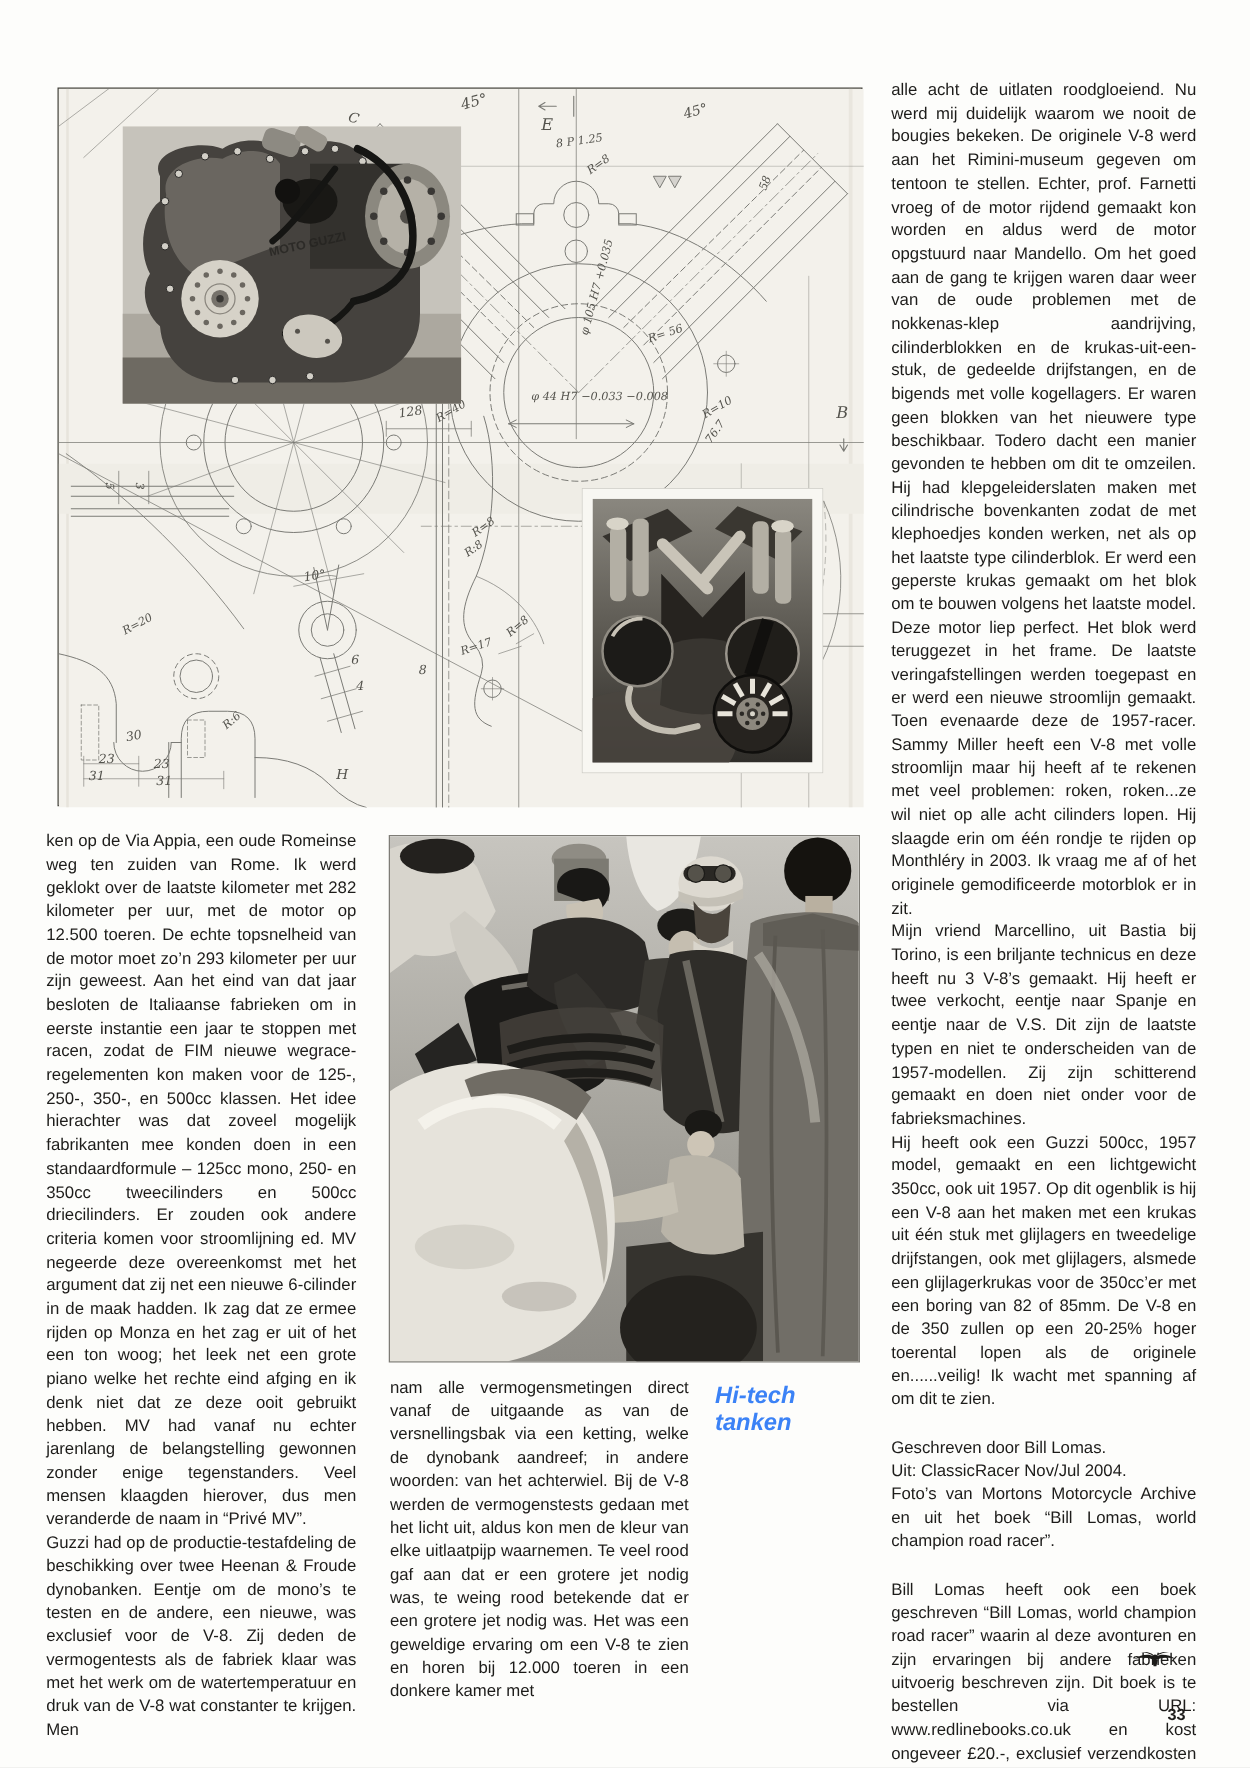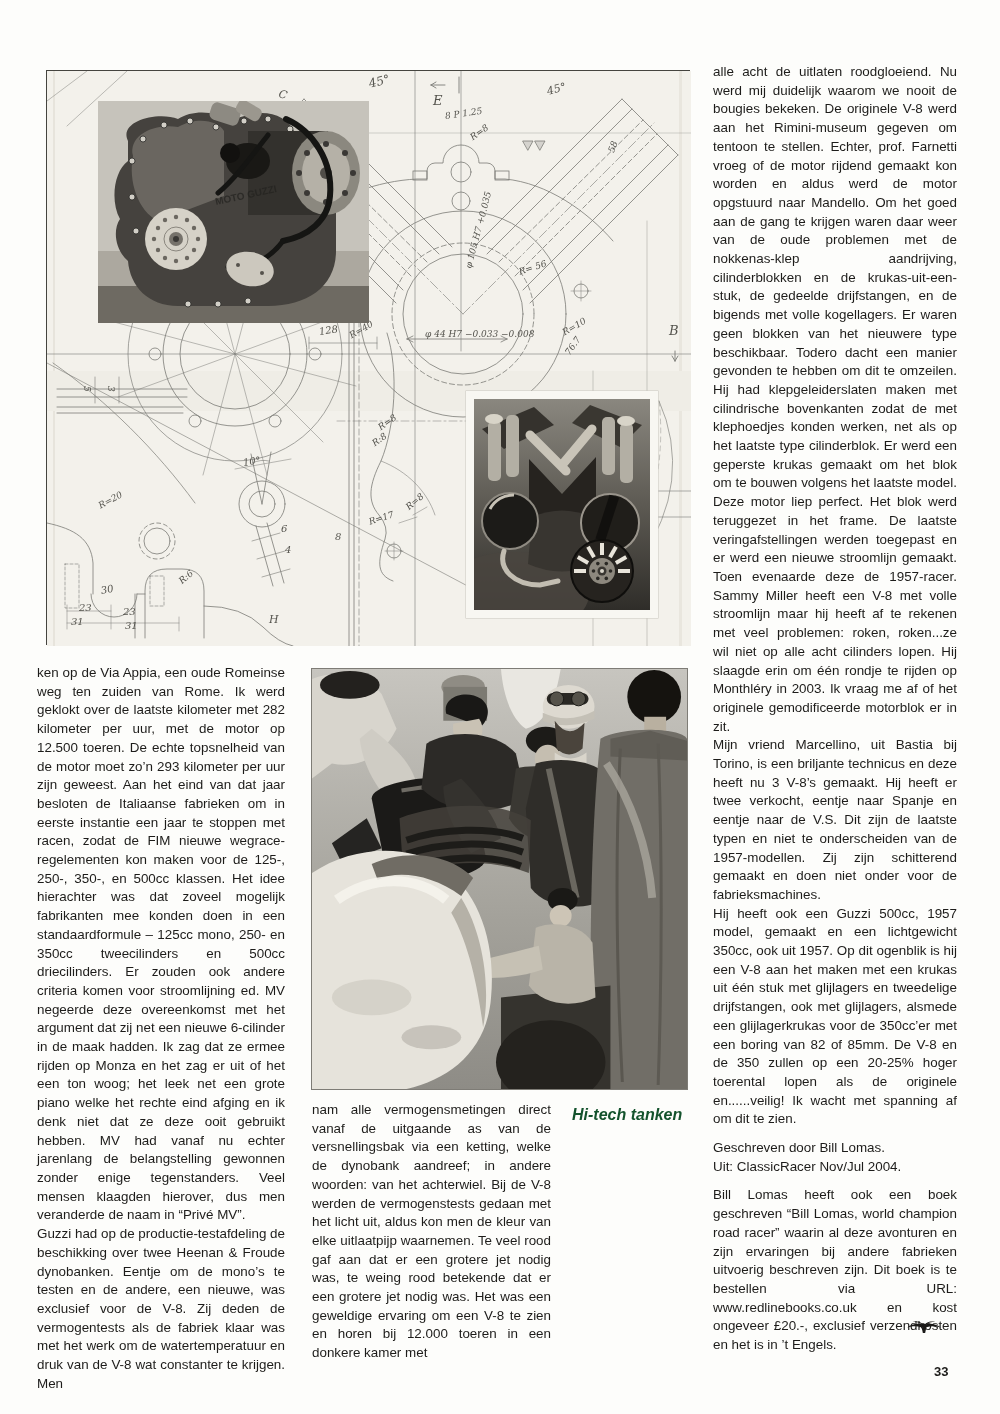--- a/index.html
+++ b/index.html
@@ -2,28 +2,28 @@
 <html><head>
 <meta charset="utf-8">
 <style>
   html,body { margin:0; padding:0; background:#e8e8e6; }
   .page { position:relative; width:1000px; height:1414px; margin:0 auto; background:#fdfdfb;
           font-family:"Liberation Sans", sans-serif; overflow:hidden; }
 
   
   .col { position:absolute; font-size:13.4px; line-height:18.7px; color:#1d1c1a; }
   .col p { margin:0; text-align:justify; }
-  .col p.gap { margin-top:10px; }
+  .col p.gap { margin-top:20px; }
   .col p.nojust { text-align:left; }
   .col-left  { left:37px;  top:664px;  width:248px; }
   .col-mid   { left:312px; top:1101px; width:239px; }
   .col-right { left:713px; top:63px;   width:244px; }
 
   .caption { position:absolute; left:572px; top:1106px; width:130px;
-             font-size:16px; font-weight:700; font-style:italic; color:#14532d; }
+             font-size:19px; font-weight:700; font-style:italic; color:#3b82f6; }
 
   .pagenum { position:absolute; left:934px; top:1364px; font-size:13px; font-weight:700; color:#1d1c1a; }
 
   
   .blueprint { position:absolute; left:46px; top:70px; width:644px; height:575px;
                border:1px solid #45443f; box-sizing:border-box; background:#f3f1eb; }
   .blueprint > svg.linework { position:absolute; left:0; top:0; }
   #blueprint-annotations { position:absolute; left:0; top:0; width:100%; height:100%; pointer-events:none; }
   .bp-ann { position:absolute; font-family:"DejaVu Serif", serif; font-style:italic;
             font-size:9px; color:#54534d; white-space:nowrap; transform-origin:left center; }
@@ -159,21 +159,21 @@
         <span class="bp-ann" style="left: 322px; top: 6px; font-size: 12px; transform: rotate(-15deg);">45°</span>
         <span class="bp-ann" style="left: 386px; top: 22px; font-size: 13px;">E</span>
         <span class="bp-ann" style="left: 398px; top: 40px; transform: rotate(-8deg);">8 P 1.25</span>
         <span class="bp-ann" style="left: 424px; top: 62px; transform: rotate(-35deg);">R=8</span>
         <span class="bp-ann" style="left: 500px; top: 14px; font-size: 11px; transform: rotate(-15deg);">45°</span>
         <span class="bp-ann" style="left: 564px; top: 76px; transform: rotate(-70deg);">58</span>
         <span class="bp-ann" style="left: 421px; top: 192px; transform: rotate(-75deg);">φ 105 H7 +0.035</span>
         <span class="bp-ann" style="left: 472px; top: 196px; transform: rotate(-18deg);">R= 56</span>
         <span class="bp-ann" style="left: 272px; top: 255px; font-size: 10px; transform: rotate(-8deg);">128</span>
         <span class="bp-ann" style="left: 303px; top: 260px; transform: rotate(-30deg);">R=40</span>
-        <span class="bp-ann" style="left: 378px; top: 258px;">φ 44 H7 −0.033 −0.008</span>
+        <span class="bp-ann" style="left: 378px; top: 242px;">φ 44 H7 −0.033 −0.008</span>
         <span class="bp-ann" style="left: 516px; top: 257px; transform: rotate(-30deg);">R=10</span>
         <span class="bp-ann" style="left: 520px; top: 278px; transform: rotate(-55deg);">76.7</span>
         <span class="bp-ann" style="left: 622px; top: 252px; font-size: 13px;">B</span>
         <span class="bp-ann" style="left: 40px; top: 310px; transform: rotate(90deg);">5</span>
         <span class="bp-ann" style="left: 64px; top: 310px; transform: rotate(90deg);">3</span>
         <span class="bp-ann" style="left: 332px; top: 352px; transform: rotate(-35deg);">R=8</span>
         <span class="bp-ann" style="left: 326px; top: 368px; transform: rotate(-35deg);">R:8</span>
         <span class="bp-ann" style="left: 196px; top: 386px; font-size: 10px; transform: rotate(-8deg);">10°</span>
         <span class="bp-ann" style="left: 52px; top: 430px; transform: rotate(-28deg);">R=20</span>
         <span class="bp-ann" style="left: 234px; top: 452px; font-size: 10px;">6</span>
@@ -399,20 +399,21 @@
   <section class="col col-mid">
     <p>nam alle vermogensmetingen direct vanaf de uitgaande as van de versnellingsbak via een ketting, welke de dynobank aandreef; in andere woorden: van het achterwiel. Bij de V-8 werden de vermogenstests gedaan met het licht uit, aldus kon men de kleur van elke uitlaatpijp waarnemen. Te veel rood gaf aan dat er een grotere jet nodig was, te weing rood betekende dat er een grotere jet nodig was. Het was een geweldige ervaring om een V-8 te zien en horen bij 12.000 toeren in een donkere kamer met</p>
   </section>
 
   <section class="col col-right">
     <p>alle acht de uitlaten roodgloeiend. Nu werd mij duidelijk waarom we nooit de bougies bekeken. De originele V-8 werd aan het Rimini-museum gegeven om tentoon te stellen. Echter, prof. Farnetti vroeg of de motor rijdend gemaakt kon worden en aldus werd de motor opgstuurd naar Mandello. Om het goed aan de gang te krijgen waren daar weer van de oude problemen met de nokkenas-klep aandrijving, cilinderblokken en de krukas-uit-een-stuk, de gedeelde drijfstangen, en de bigends met volle kogellagers. Er waren geen blokken van het nieuwere type beschikbaar. Todero dacht een manier gevonden te hebben om dit te omzeilen. Hij had klepgeleiderslaten maken met cilindrische bovenkanten zodat de met klephoedjes konden werken, net als op het laatste type cilinderblok. Er werd een geperste krukas gemaakt om het blok om te bouwen volgens het laatste model. Deze motor liep perfect. Het blok werd teruggezet in het frame. De laatste veringafstellingen werden toegepast en er werd een nieuwe stroomlijn gemaakt. Toen evenaarde deze de 1957-racer. Sammy Miller heeft een V-8 met volle stroomlijn maar hij heeft af te rekenen met veel problemen: roken, roken...ze wil niet op alle acht cilinders lopen. Hij slaagde erin om één rondje te rijden op Monthléry in 2003. Ik vraag me af of het originele gemodificeerde motorblok er in zit.</p>
     <p>Mijn vriend Marcellino, uit Bastia bij Torino, is een briljante technicus en deze heeft nu 3 V-8’s gemaakt. Hij heeft er twee verkocht, eentje naar Spanje en eentje naar de V.S. Dit zijn de laatste typen en niet te onderscheiden van de 1957-modellen. Zij zijn schitterend gemaakt en doen niet onder voor de fabrieksmachines.</p>
     <p>Hij heeft ook een Guzzi 500cc, 1957 model, gemaakt en een lichtgewicht 350cc, ook uit 1957. Op dit ogenblik is hij een V-8 aan het maken met een krukas uit één stuk met glijlagers en tweedelige drijfstangen, ook met glijlagers, alsmede een glijlagerkrukas voor de 350cc’er met een boring van 82 of 85mm. De V-8 en de 350 zullen op een 20-25% hoger toerental lopen als de originele en......veilig! Ik wacht met spanning af om dit te zien.</p>
     <p class="gap nojust">Geschreven door Bill Lomas.</p>
     <p class="nojust">Uit: ClassicRacer Nov/Jul 2004.</p>
+    <p>Foto’s van Mortons Motorcycle Archive en uit het boek “Bill Lomas, world champion road racer”.</p>
     <p class="gap">Bill Lomas heeft ook een boek geschreven “Bill Lomas, world champion road racer” waarin al deze avonturen en zijn ervaringen bij andere fabrieken uitvoerig beschreven zijn. Dit boek is te bestellen via URL: www.redlinebooks.co.uk en kost ongeveer £20.-, exclusief verzendkosten en het is in ’t Engels.</p>
   </section>
 
   <div class="eagle">
     <svg width="36" height="16" viewBox="0 0 64 26">
       <path d="M32,15 C28,10 16,8 2,12 C12,5 24,4 30,8 C26,4 18,2 12,2 C22,0 30,4 32,9 C34,4 42,0 52,2 C46,2 38,4 34,8 C40,4 52,5 62,12 C48,8 36,10 32,15 Z" fill="#1b1a18"></path>
       <circle cx="32" cy="8" r="3" fill="#1b1a18"></circle>
       <path d="M28,13 L36,13 L34,22 L30,22 Z" fill="#1b1a18"></path>
     </svg>
   </div>

